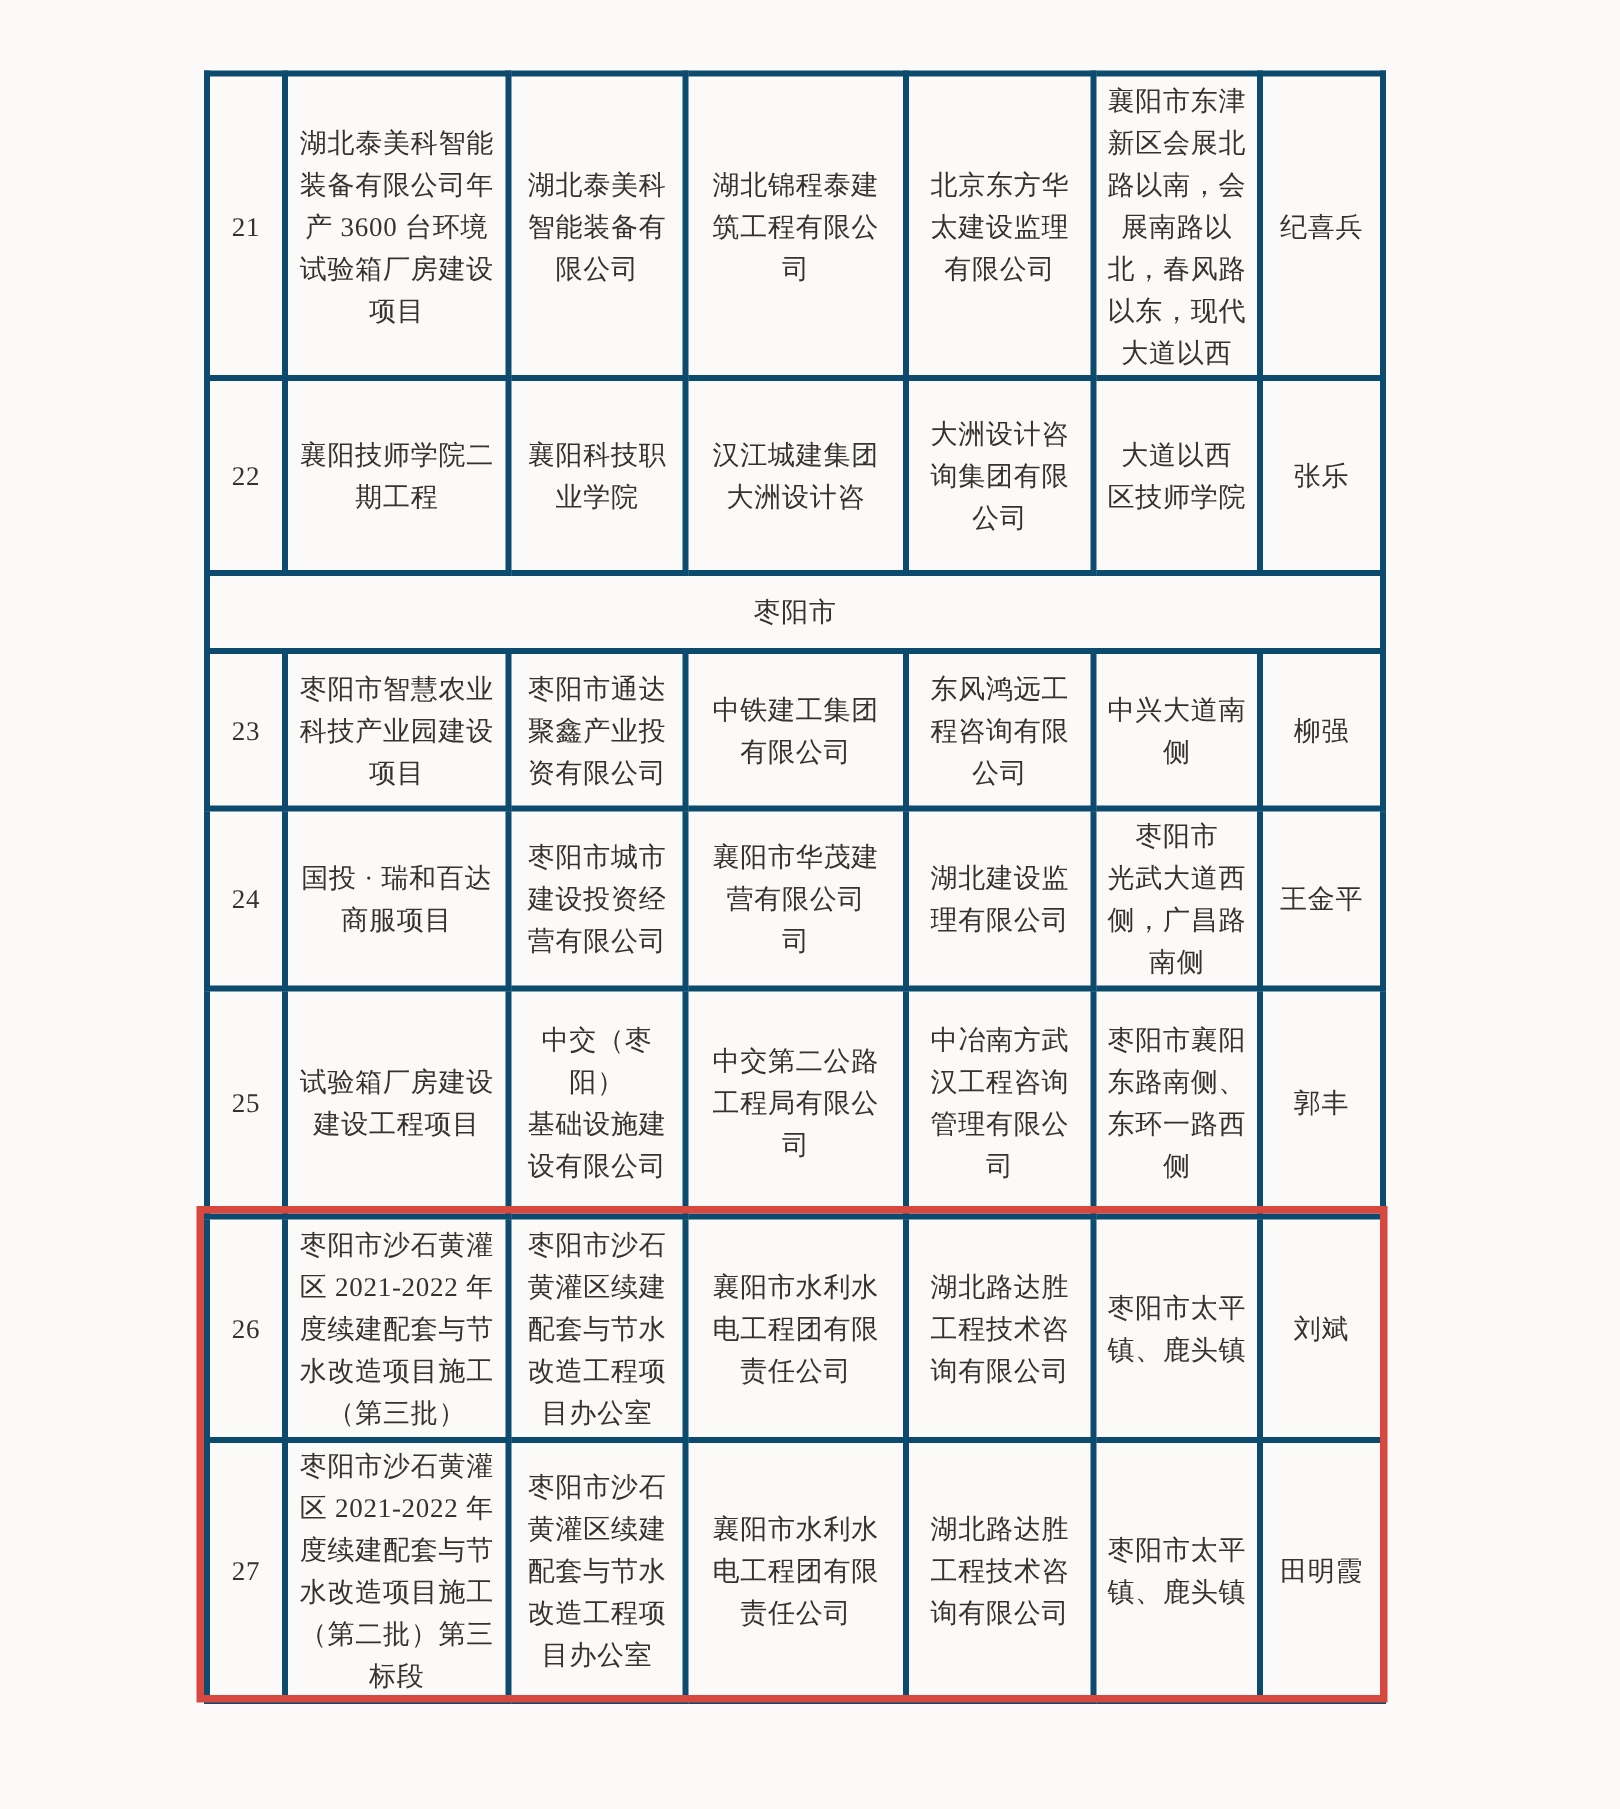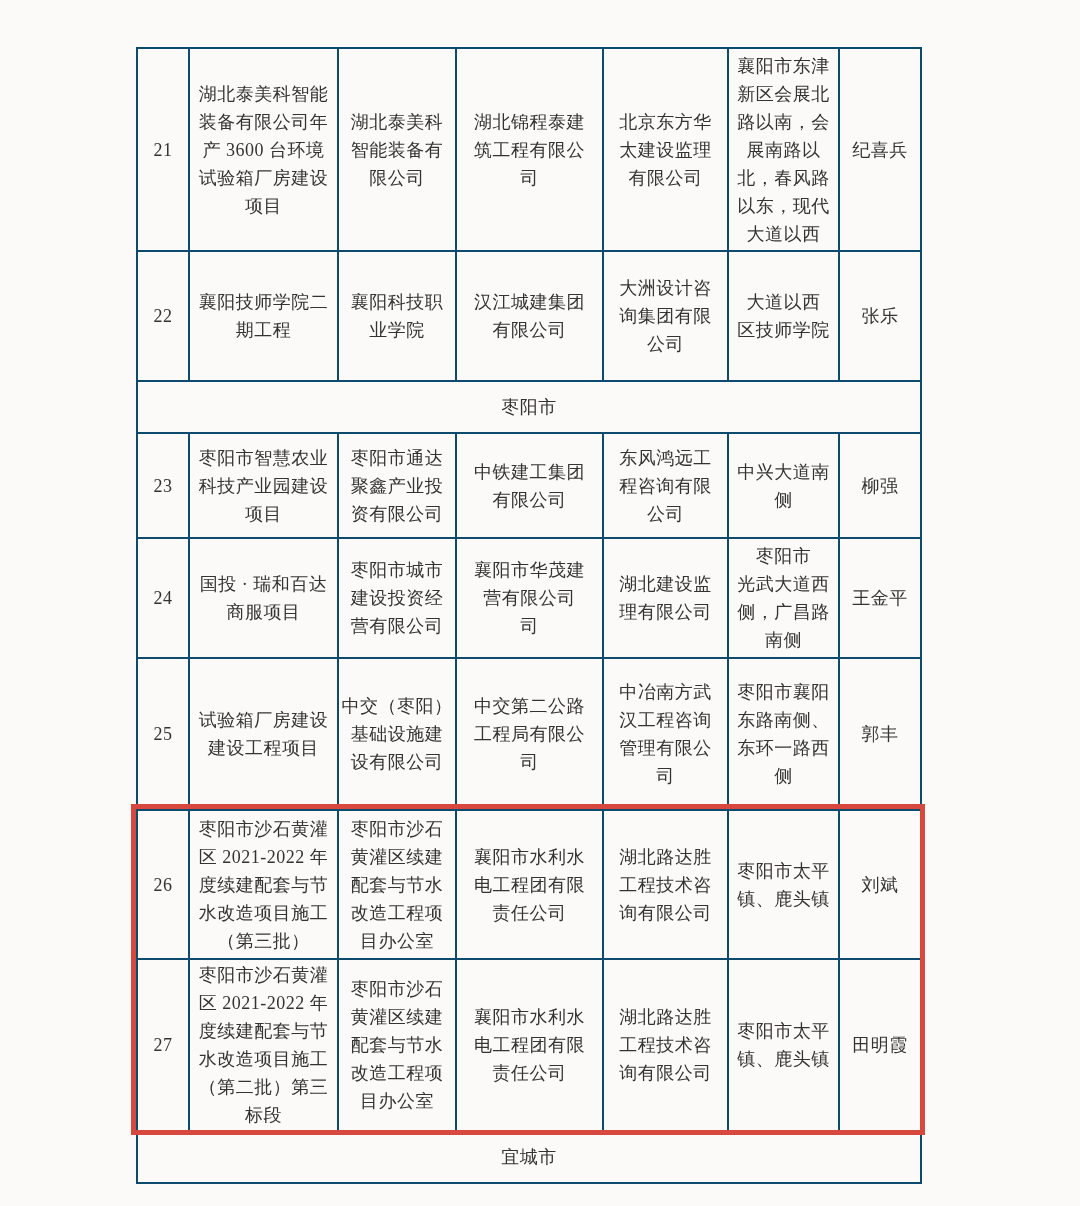--- a/index.html
+++ b/index.html
@@ -12,21 +12,21 @@
     color:#35332f;
   }
   .page{position:absolute;left:0;top:0;width:1080px;height:1206px;}
   table.doc-table{
     position:absolute;left:136px;top:47px;
     width:784px;
     border-collapse:collapse;
     table-layout:fixed;
   }
   table.doc-table td{
-    border:2px solid #0c4a6e;
+    border:4px solid #0c4a6e;
     text-align:center;
     vertical-align:middle;
     font-size:18px;
     line-height:28px;
     letter-spacing:0.5px;
     padding:1px 2px;
     white-space:pre-line;
     overflow:hidden;
   }
   td.num-cell{font-size:18px;letter-spacing:0;}
@@ -93,21 +93,21 @@
 大道以西</td>
         <td>纪喜兵</td>
       </tr>
       <tr class="r22">
         <td class="num-cell">22</td>
         <td>襄阳技师学院二
 期工程</td>
         <td>襄阳科技职
 业学院</td>
         <td>汉江城建集团
-有限公司</td>
+大洲设计咨</td>
         <td>大洲设计咨
 询集团有限
 公司</td>
         <td>大道以西
 区技师学院</td>
         <td>张乐</td>
       </tr>
       <tr class="sec">
         <td class="section-cell" colspan="7">枣阳市</td>
       </tr>
@@ -204,21 +204,18 @@
         <td>襄阳市水利水
 电工程团有限
 责任公司</td>
         <td>湖北路达胜
 工程技术咨
 询有限公司</td>
         <td>枣阳市太平
 镇、鹿头镇</td>
         <td>田明霞</td>
       </tr>
-      <tr class="sec">
-        <td class="section-cell" colspan="7">宜城市</td>
-      </tr>
     </tbody>
   </table>
 
   <div class="highlight-box" style="border-color: rgb(215, 73, 63);"></div>
 
 </div>
 
 </body></html>

